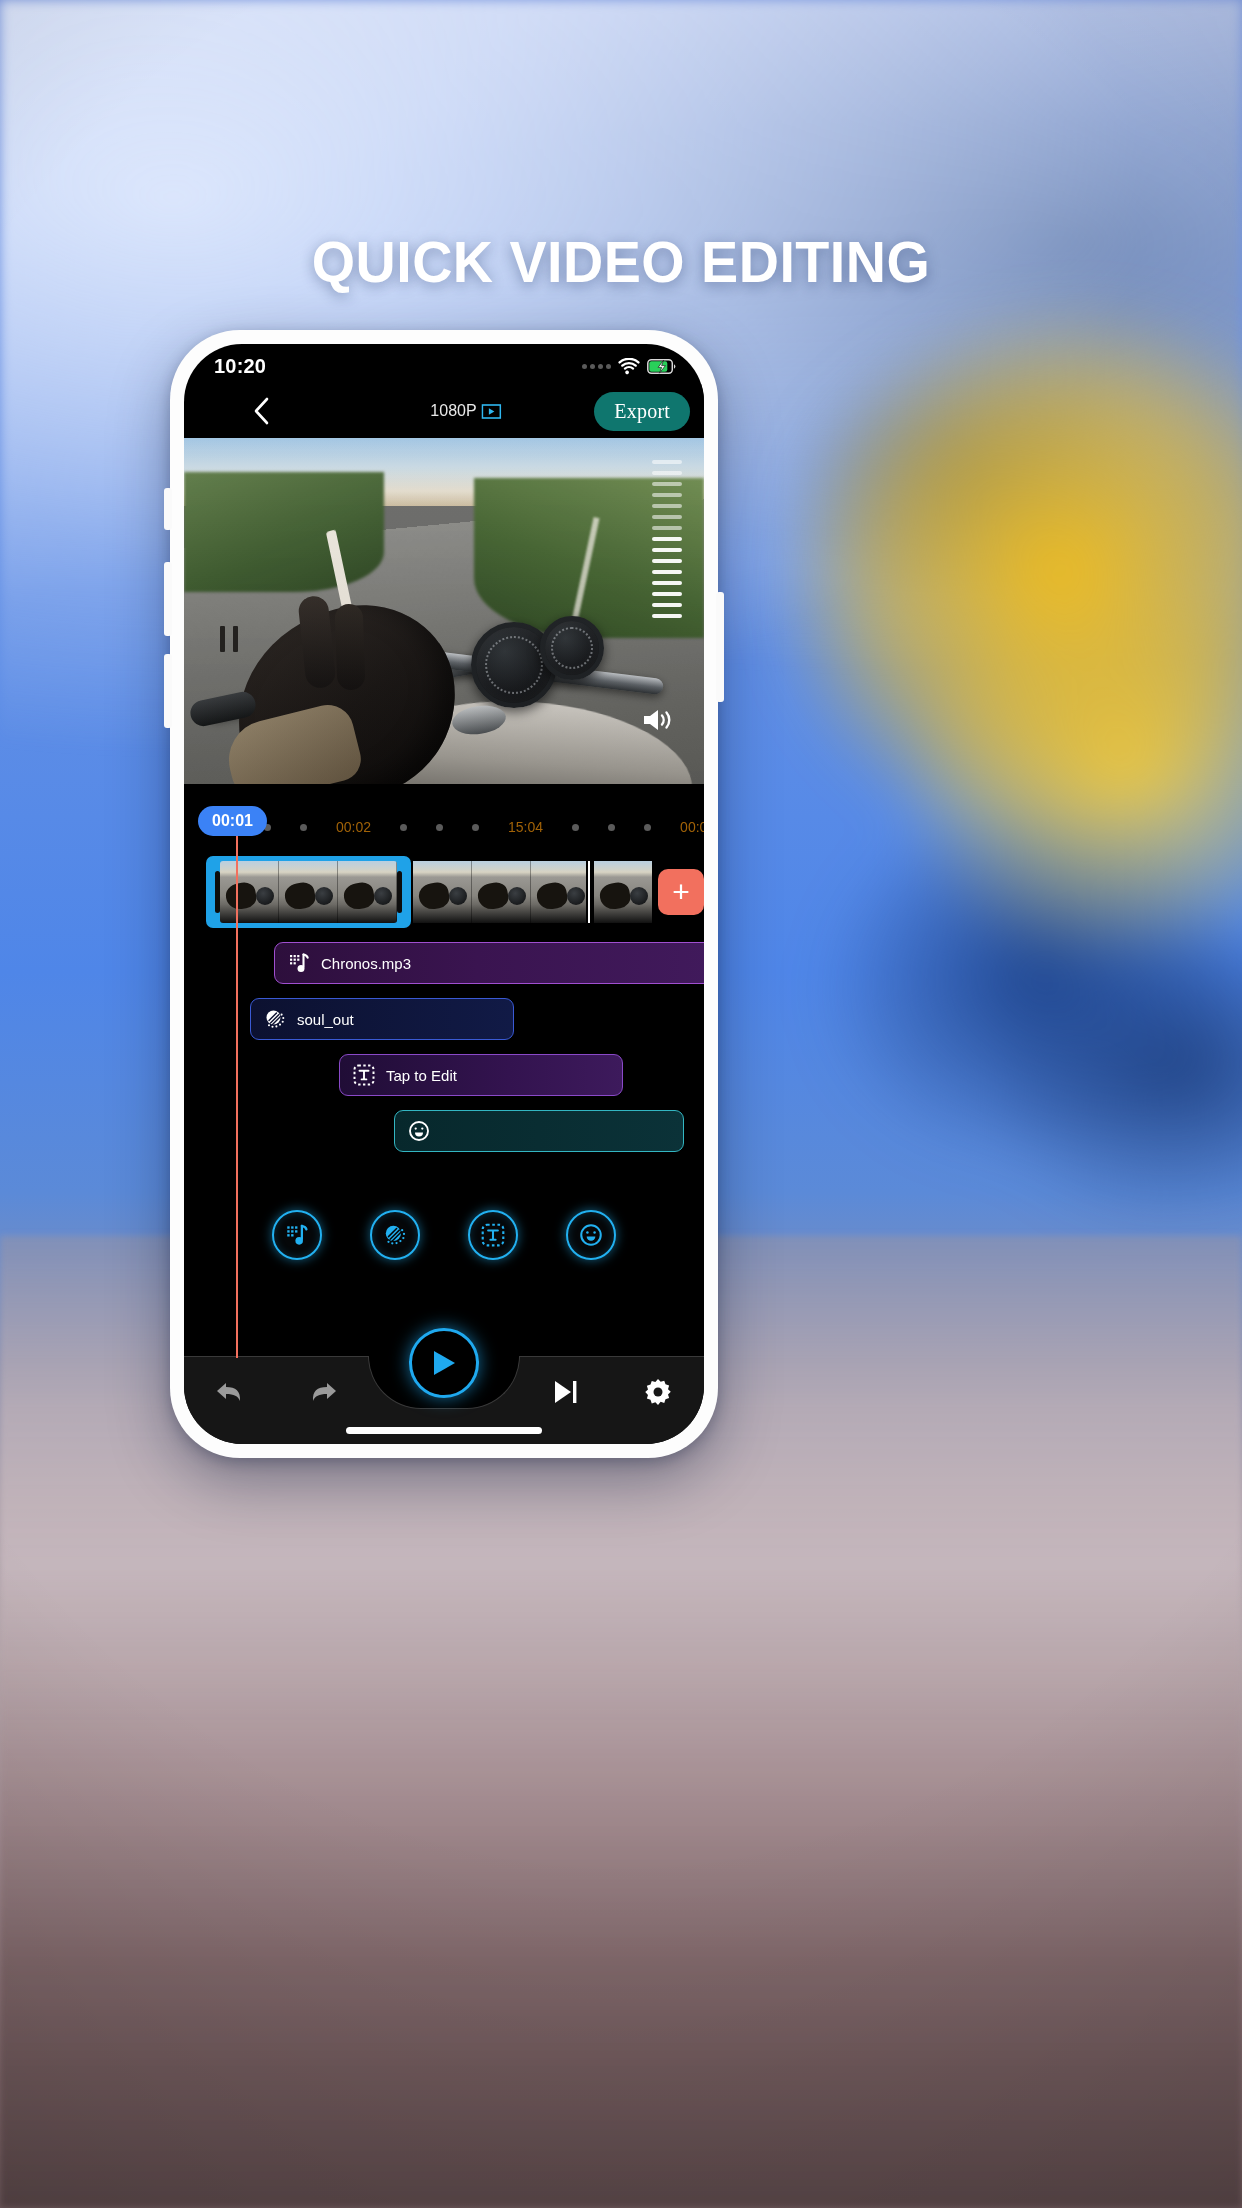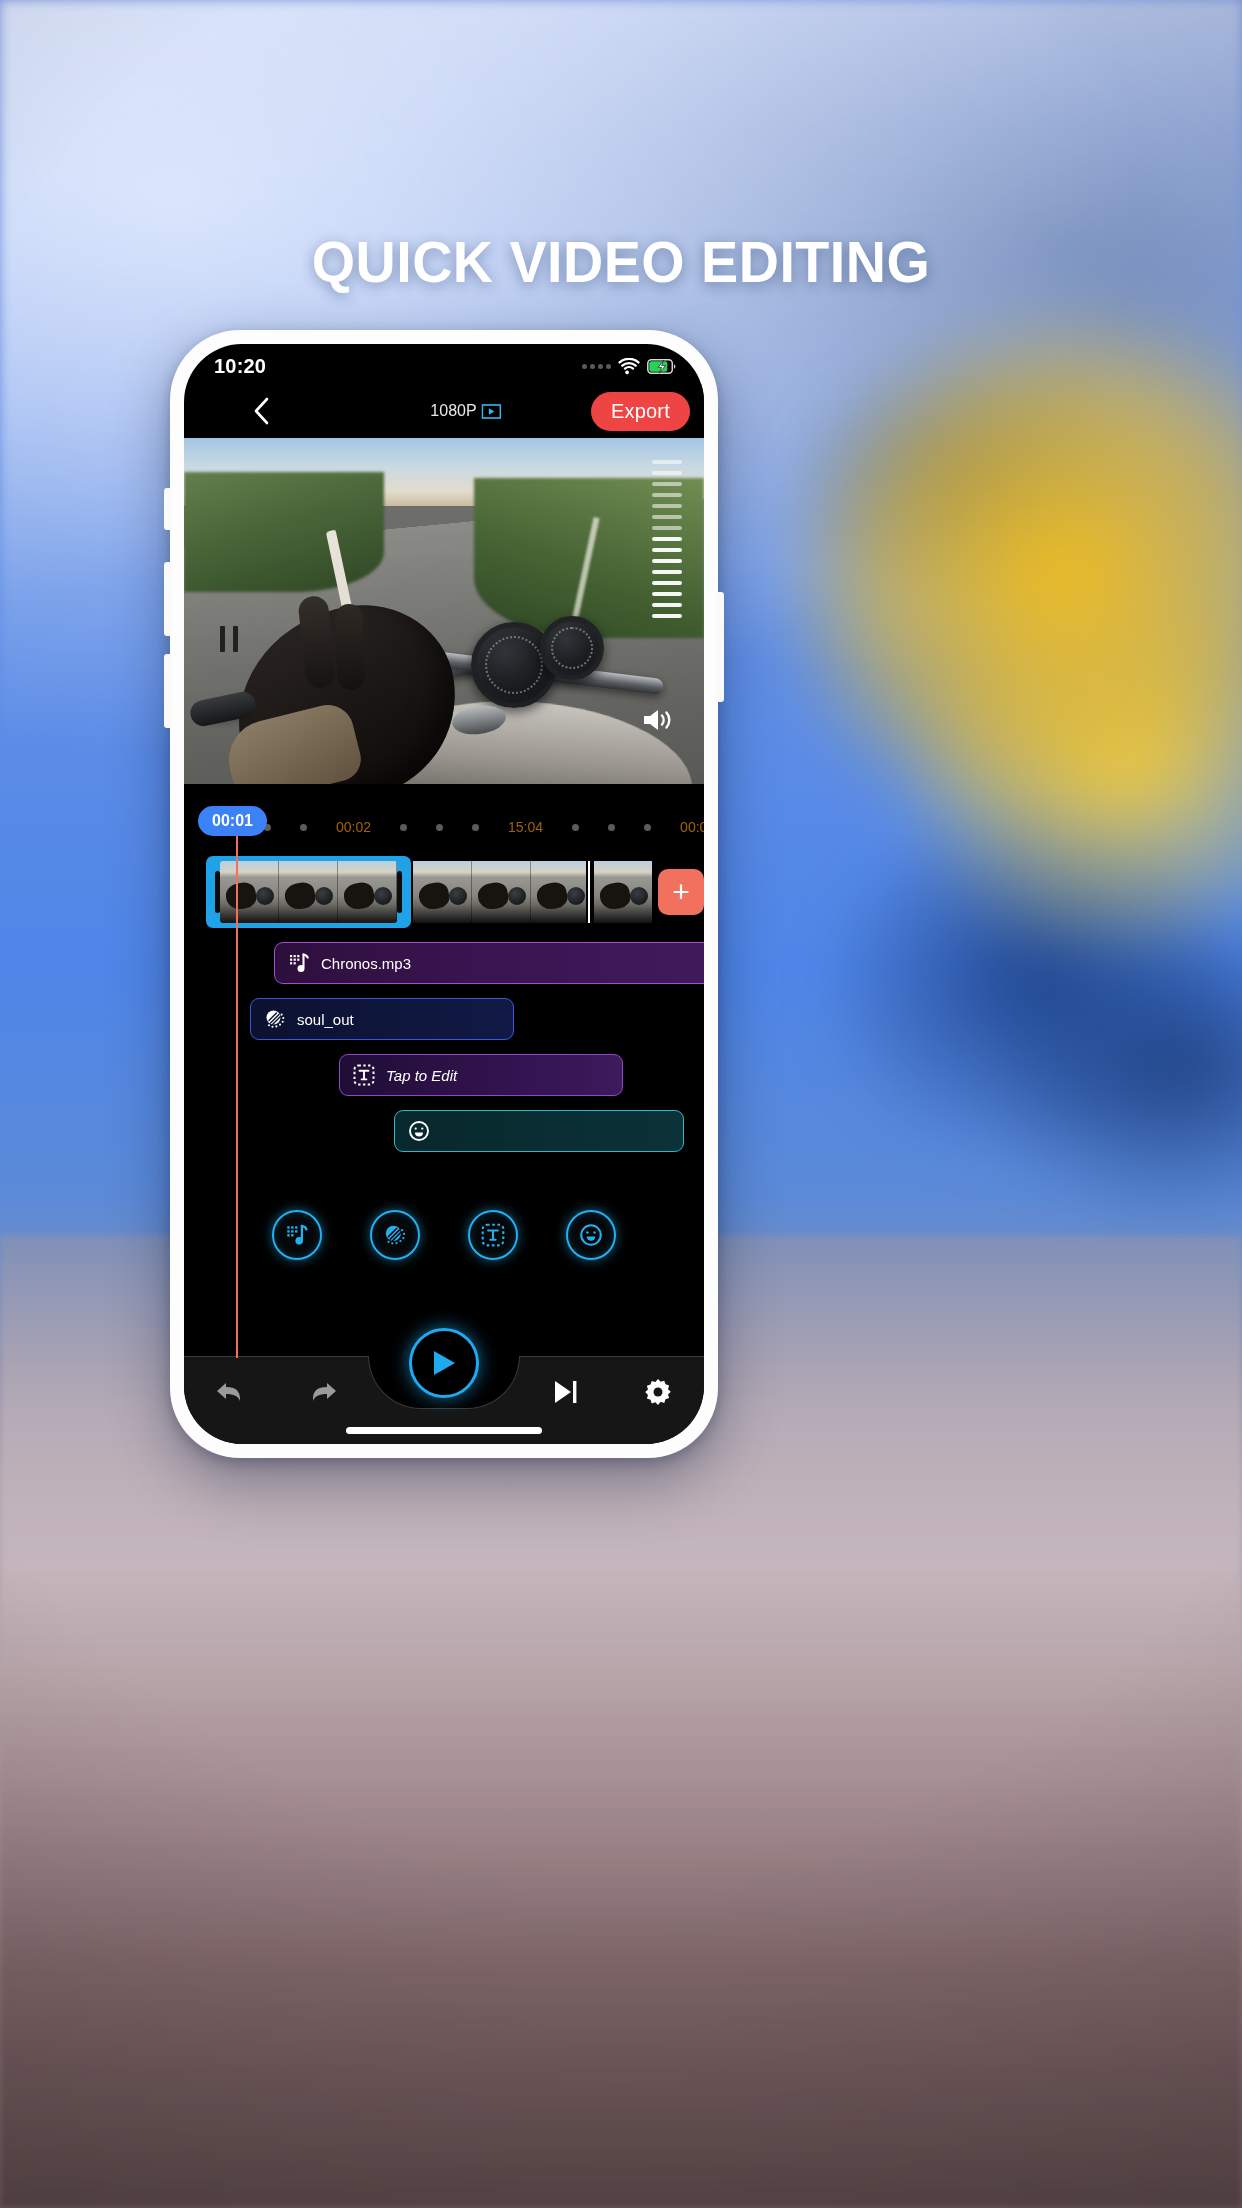--- a/index.html
+++ b/index.html
@@ -154,27 +154,27 @@
     width: 34px; height: 34px;
     display: flex; align-items: center; justify-content: center;
     color: #fff;
   }
   #quality-wrap {
     position: absolute; left: 50%; transform: translateX(-50%);
     display: flex; align-items: center; gap: 5px;
     color: #e8e8e8; font-size: 16px;
   }
   #export-btn {
-    background: #ef4444;
+    background: #0f766e;
     color: #fff;
     border: none;
     border-radius: 22px;
     padding: 8px 20px;
     font-size: 20px;
-    font-family: Liberation Sans, sans-serif;
+    font-family: Liberation Serif, serif;
     letter-spacing: .2px;
   }
 
   
   #preview {
     position: absolute; top: 94px; left: 0; right: 0; height: 346px;
     overflow: hidden;
     background: #6a6a68;
   }
   #preview-img { position: absolute; inset: 0; }
@@ -363,21 +363,20 @@
   }
   #track-sfx {
     left: 66px; top: 214px; width: 264px;
     background: linear-gradient(90deg, #0c1130 0%, #111a46 100%);
     border: 1.5px solid #3a5ad4;
   }
   #track-text {
     left: 155px; top: 270px; width: 284px;
     background: linear-gradient(90deg, #200d36 0%, #33134f 60%, #3d1a5c 100%);
     border: 1.5px solid #8a49c8;
-    font-style: italic;
   }
   #track-sticker {
     left: 210px; top: 326px; width: 290px;
     background: linear-gradient(90deg, #07282c 0%, #0b3238 100%);
     border: 1.5px solid #33b6c2;
   }
 
   
   #toolbar-circles {
     position: absolute; left: 0; right: 0; top: 426px;

